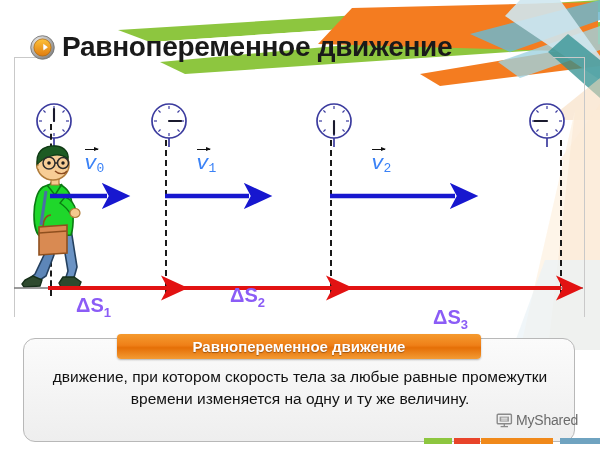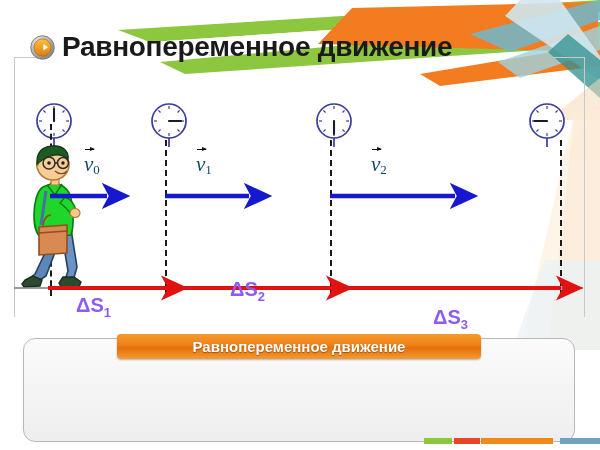--- a/index.html
+++ b/index.html
@@ -91,22 +91,22 @@
   
   .man {
     position: absolute;
     left: 13px; top: 143px;
     width: 72px; height: 146px;
   }
 
   
   .vec-label {
     position: absolute;
-    color: #0c4a6e;
-    font-family: Liberation Serif, serif;
+    color: #3b82f6;
+    font-family: Liberation Mono, monospace;
     font-style: italic;
     font-size: 21px;
     white-space: nowrap;
   }
   .vec-label sub {
     font-size: 13px;
     font-style: normal;
     vertical-align: -3px;
   }
   .vec-bar {
@@ -390,34 +390,46 @@
       <line x1="14" y1="288" x2="583" y2="288" stroke="#7a7a7a" stroke-width="1.6"></line>
 
       <line x1="48" y1="288" x2="166" y2="288" stroke="#e21212" stroke-width="4.2" marker-end="url(#redhead)"></line>
       <line x1="163" y1="288" x2="331" y2="288" stroke="#e21212" stroke-width="4.2" marker-end="url(#redhead)"></line>
       <line x1="328" y1="288" x2="561" y2="288" stroke="#e21212" stroke-width="4.2" marker-end="url(#redhead)"></line>
     </svg>
 
     <div class="ds-label" style="left:76px;top:294px;">
       <span>ΔS</span><sub>1</sub>
     </div>
-    <div class="ds-label" style="left:230px;top:278px;">
+    <div class="ds-label" style="left:230px;top:284px;">
       <span>ΔS</span><sub>2</sub>
     </div>
     <div class="ds-label" style="left:433px;top:306px;">
       <span>ΔS</span><sub>3</sub>
     </div>
   </div>
 
   <div class="panel"></div>
 
   <div class="banner">
     <span class="banner-text">Равнопеременное движение</span>
   </div>
 
-
+  <div class="definition">движение,  при котором скорость тела  за любые равные промежутки времени изменяется на одну и ту же величину.</div>
+
+  <div class="watermark">
+    <svg width="17" height="16" viewBox="0 0 17 16">
+      <rect x="1.2" y="2.2" width="14.2" height="9.6" rx="1" fill="none" stroke="#8a8a8a" stroke-width="1.4"></rect>
+      <rect x="3.6" y="4.6" width="9.4" height="5" fill="#9a9a9a"></rect>
+      <line x1="5.2" y1="6.2" x2="11.4" y2="6.2" stroke="#ffffff" stroke-width="0.9"></line>
+      <line x1="5.2" y1="8" x2="11.4" y2="8" stroke="#ffffff" stroke-width="0.9"></line>
+      <line x1="8.3" y1="11.8" x2="8.3" y2="14.4" stroke="#8a8a8a" stroke-width="1.3"></line>
+      <line x1="4.6" y1="14.6" x2="12" y2="14.6" stroke="#8a8a8a" stroke-width="1.3"></line>
+    </svg>
+    <span class="wm-text">MyShared</span>
+  </div>
 
   <div class="colorbar" style="left:424px;width:28px;background:#8dc63f;"></div>
   <div class="colorbar" style="left:454px;width:26px;background:#e8442a;"></div>
   <div class="colorbar" style="left:481px;width:72px;background:#f0891a;"></div>
   <div class="colorbar" style="left:560px;width:40px;background:#6fa3c0;"></div>
 
 </div>
 
 </body></html>

